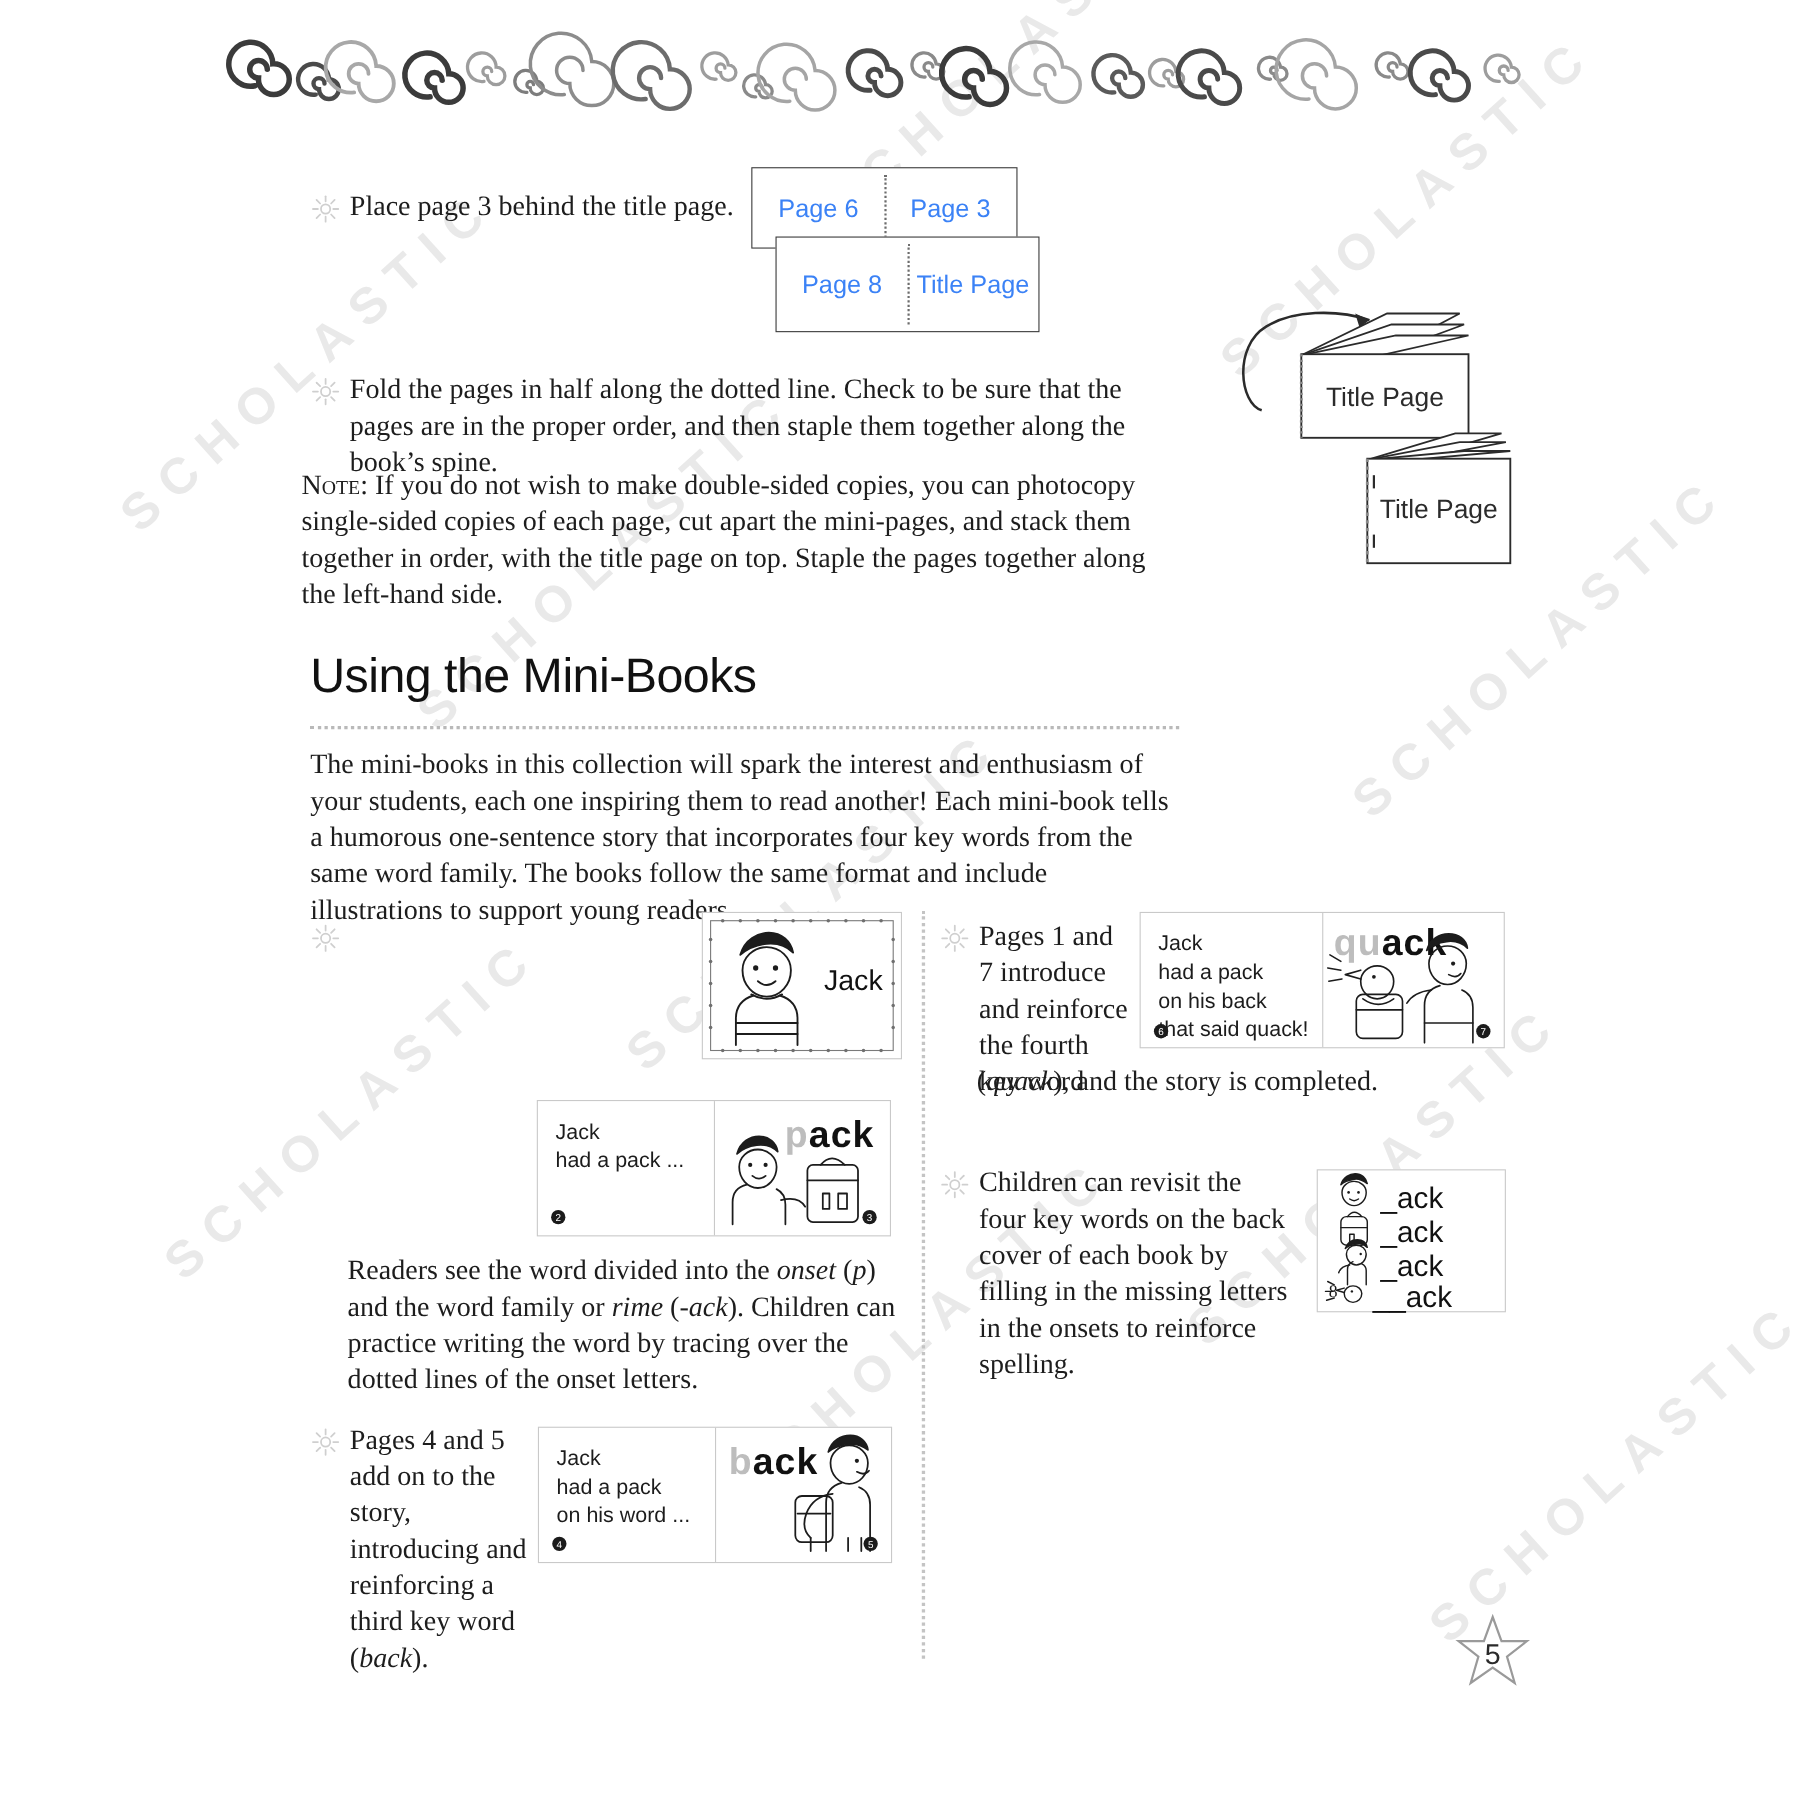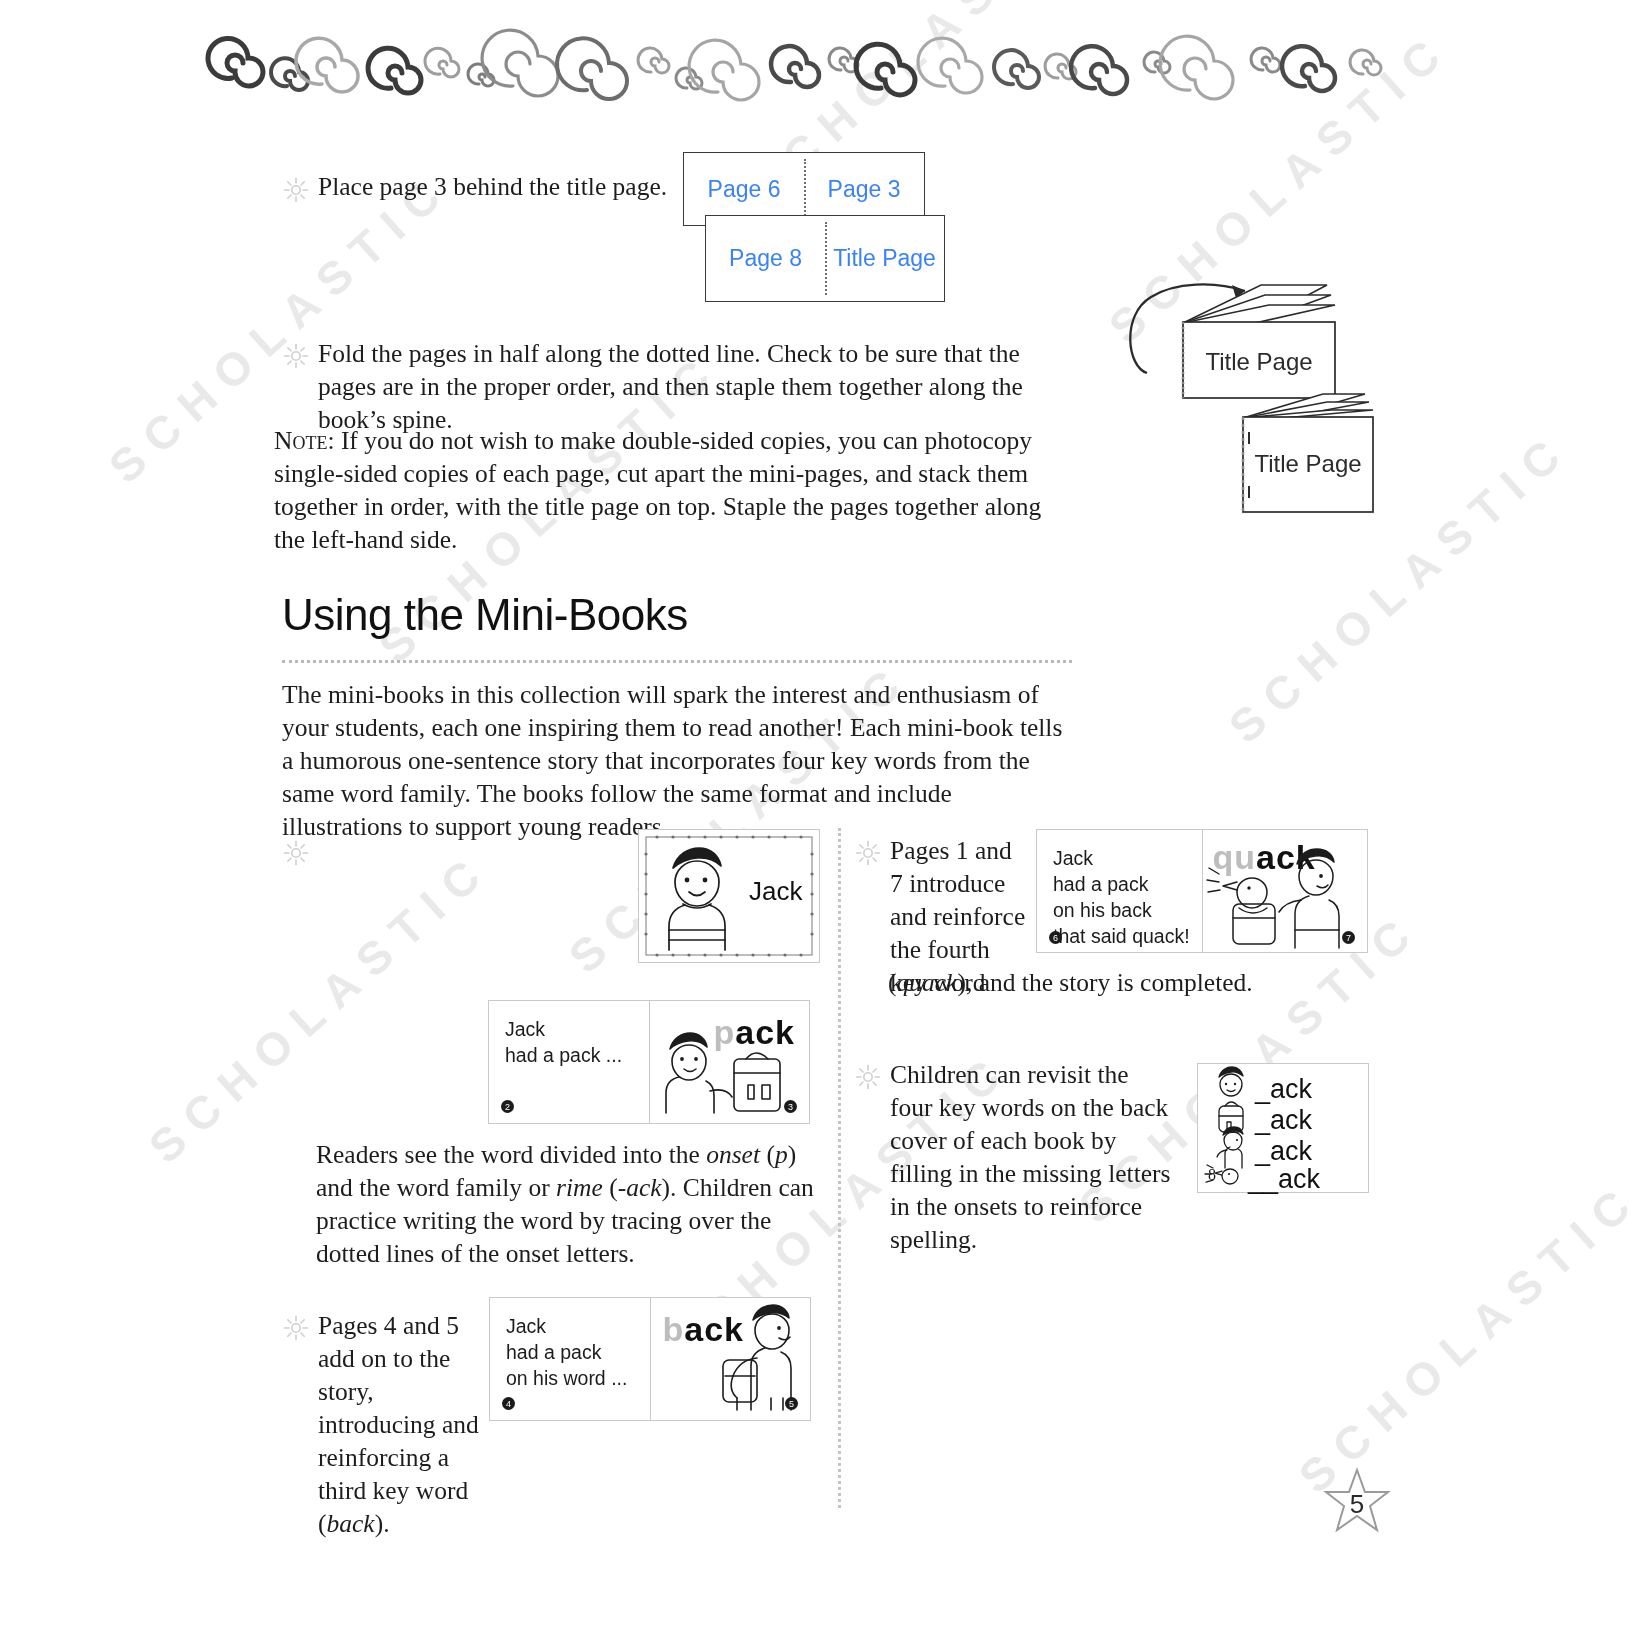--- a/index.html
+++ b/index.html
@@ -409,21 +409,21 @@
             <path d="M98 84 l 6 0 l 0 14 l -6 0 Z"></path>
             <path d="M112 84 l 8 0 l 0 14 l -8 0 Z"></path>
           </g>
         </svg>
         <div class="pnum" style="right:12px;bottom:10px;">3</div>
       </div>
     </div>
 
     <div class="para" style="position:absolute;left:316px;top:1138px;width:500px;"><span>Readers see the word divided into the </span><i>onset</i><span> (</span><i>p</i><span>) and the word family or </span><i>rime</i><span> (</span><i>-ack</i><span>). Children can practice writing the word by tracing over the dotted lines of the onset  letters.</span></div>
 
-    <div class="bullet-row" style="left:283px;top:1292px;width:200px;margin-top:17px;">
+    <div class="bullet-row" style="left:283px;top:1292px;width:200px;">
       <span class="sun">
         <svg width="26" height="26" viewBox="0 0 26 26">
           <circle cx="13" cy="13" r="4.2" fill="none" stroke="#cfcfcf" stroke-width="1.6"></circle>
           <g stroke="#cfcfcf" stroke-width="1.6" stroke-linecap="round">
             <line x1="13" y1="1.5" x2="13" y2="6"></line>
               <line x1="13" y1="20" x2="13" y2="24.5"></line>
             <line x1="1.5" y1="13" x2="6" y2="13"></line>
               <line x1="20" y1="13" x2="24.5" y2="13"></line>
             <line x1="4.8" y1="4.8" x2="8" y2="8"></line>
               <line x1="18" y1="18" x2="21.2" y2="21.2"></line>

